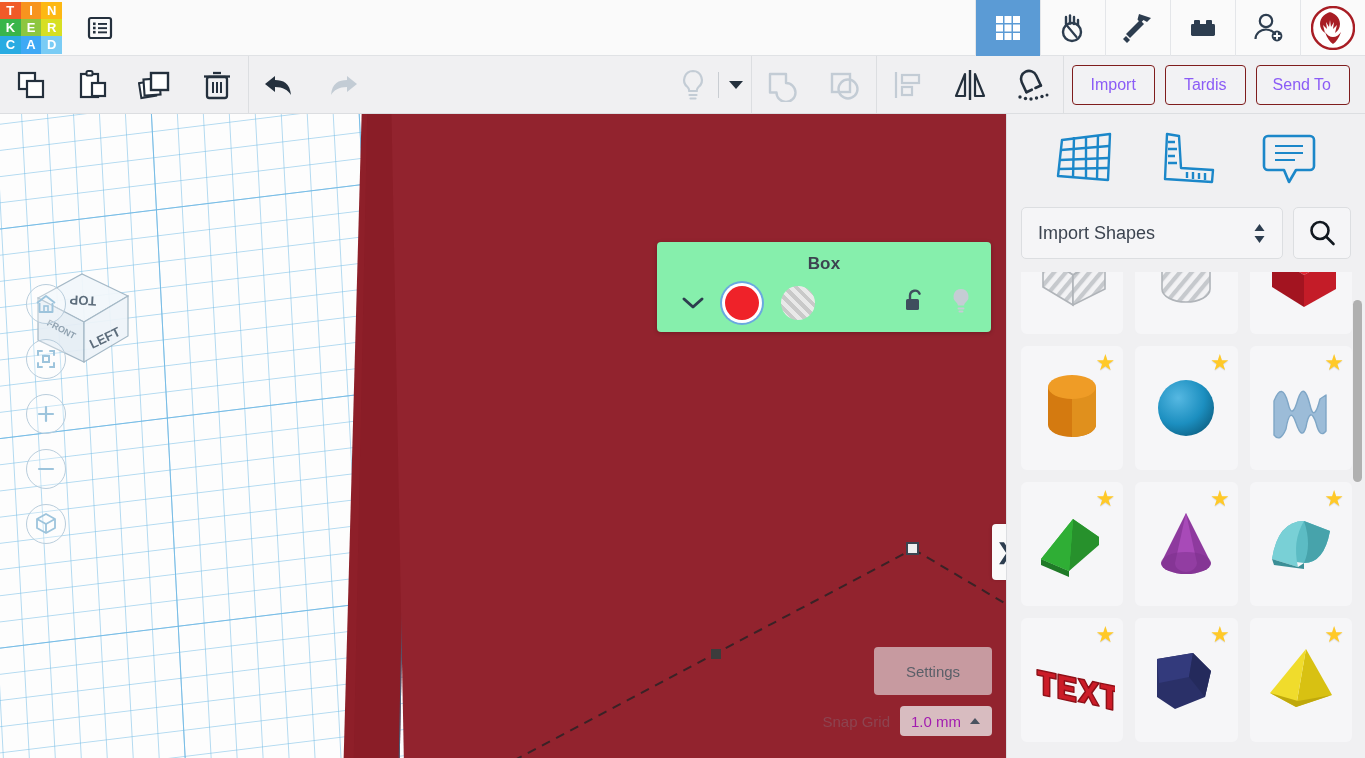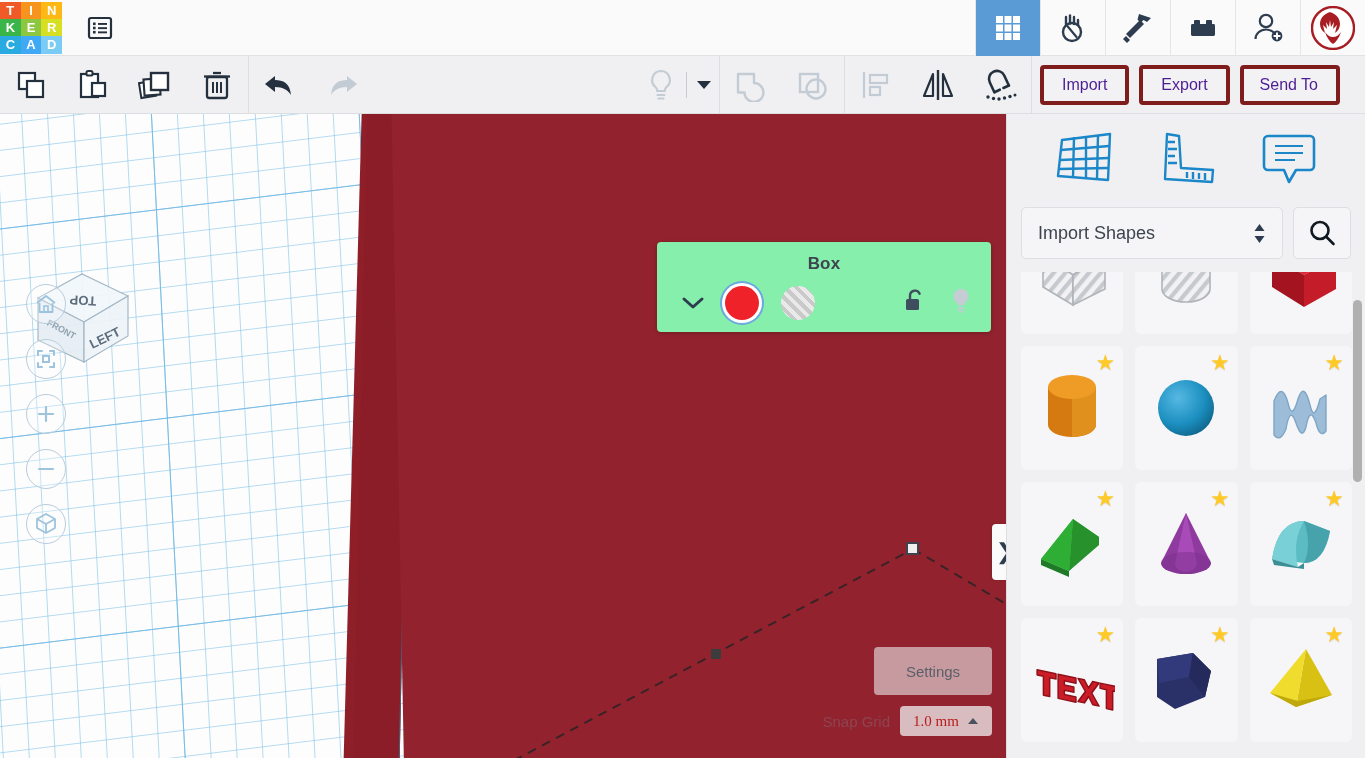--- a/index.html
+++ b/index.html
@@ -70,26 +70,26 @@
   .tb-flex { flex: 1 1 auto; }
   .tb-caret {
     width: 30px; height: 58px; display: flex;
     align-items: center; justify-content: center; cursor: pointer;
   }
   .tb-divider-small {
     width: 1px; height: 26px; background: #c9cdd2; margin: 0 2px;
   }
   .act-btn {
     height: 40px; padding: 0 18px; margin-right: 10px;
-    border: 4px solid #7f1d1d; border-radius: 4px;
-    background: #f2f2f4; color: #4c1d95; font-size: 16px;
+    border: 1px solid #7f1d1d; border-radius: 4px;
+    background: #f2f2f4; color: #8b5cf6; font-size: 16px;
     display: flex; align-items: center; justify-content: center;
     cursor: pointer;
   }
-  .act-btn:last-child { margin-right: 25px; padding-left: 16px; }
+  .act-btn:last-child { margin-right: 15px; padding-left: 16px; }
 
   
   #viewport {
     position: absolute; left: 0; top: 114px;
     width: 1006px; height: 644px;
     overflow: hidden;
     background: #ffffff;
   }
   #grid-plane {
     position: absolute; left: -240px; top: -120px;
@@ -160,23 +160,23 @@
     display: flex; align-items: center; justify-content: center;
     cursor: pointer;
   }
   #snap-row {
     position: absolute; right: 14px; bottom: 22px;
     display: flex; align-items: center;
   }
   #snap-label { color: #8d4450; font-size: 15px; margin-right: 10px; }
   #snap-select {
     width: 92px; height: 30px; border-radius: 4px;
-    background: #d8bcc0; color: #b91c1c; font-size: 15px;
-    display: flex; align-items: center; justify-content: center;
-    gap: 8px; cursor: pointer; font-family: Liberation Serif, serif;
+    background: #d8bcc0; color: #a21caf; font-size: 15px;
+    display: flex; align-items: center; justify-content: center;
+    gap: 8px; cursor: pointer;
   }
 
   
   #shape-panel {
     position: absolute; left: 657px; top: 128px;
     width: 334px; height: 90px;
     background: #86efac; border-radius: 4px;
     box-shadow: 0 1px 4px rgba(0,0,0,0.25);
     display: flex; flex-direction: column;
   }
@@ -489,21 +489,21 @@
               <circle cx="34" cy="28" r="1.5"></circle>
           </g>
         </svg>
       </div>
     </div>
 
     <div class="tb-sep"></div>
 
     <div class="tb-group" style="padding-left:8px">
       <div class="act-btn">Import</div>
-      <div class="act-btn">Export</div>
+      <div class="act-btn">Tardis</div>
       <div class="act-btn">Send To</div>
     </div>
   </div>
 
   <div id="viewport">
     <div id="grid-plane"></div>
 
     <div id="box-left-edge"></div>
     <div id="box-left-face"></div>
     <div id="box-main"></div>

